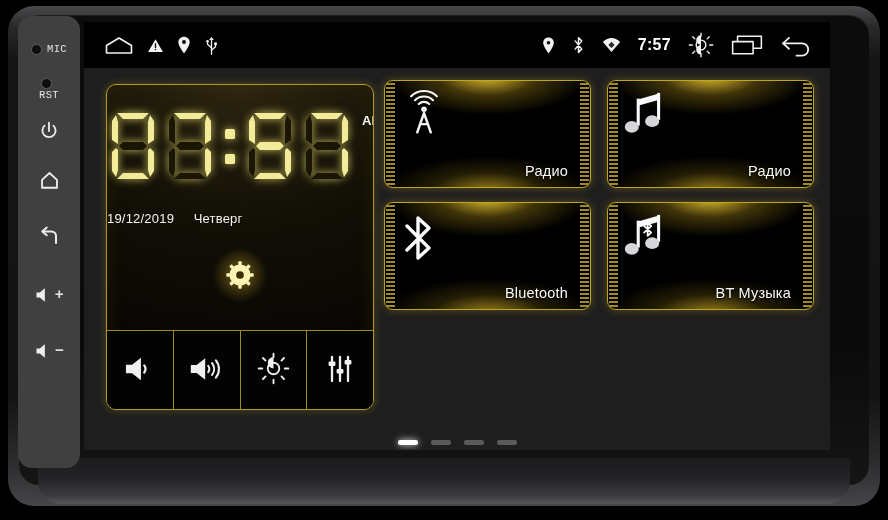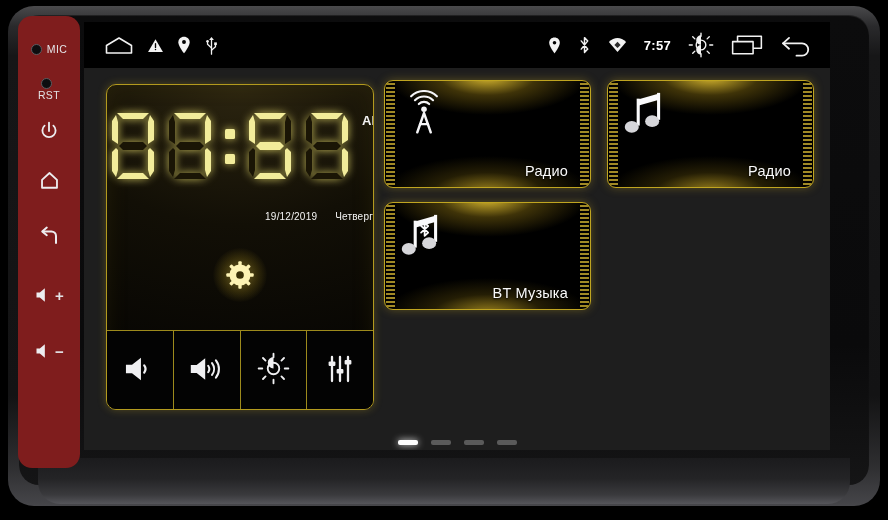--- a/index.html
+++ b/index.html
@@ -28,21 +28,21 @@
   }
   .bottom-lip{
     position:absolute;left:30px;top:452px;width:812px;height:46px;
     border-radius:0 0 22px 22px;
     background:linear-gradient(180deg,#1b1b1d 0%,#242426 45%,#3a3a3d 80%,#55555a 100%);
   }
 
   
   .keybar{
     position:absolute;left:18px;top:16px;width:62px;height:452px;
-    background:#7f1d1d;border-radius:14px;
+    background:#404040;border-radius:14px;font-family:Liberation Mono, monospace;
   }
   .key{
     position:absolute;left:0;width:62px;height:34px;
     display:flex;align-items:center;justify-content:center;
     color:#e8e8ea;
   }
   .key .lbl{font-size:10.5px;letter-spacing:.4px;color:#e3e3e6;}
   .hole{
     width:9px;height:9px;border-radius:50%;
     background:#0d0d0f;border:1.2px solid #5c5c60;margin-right:5px;
@@ -58,21 +58,21 @@
 
   
   .statusbar{
     position:absolute;left:0;top:0;width:746px;height:46px;
     background:#000;
     display:flex;align-items:center;
   }
   .sb-left{display:flex;align-items:center;gap:13px;margin-left:20px;}
   .sb-right{display:flex;align-items:center;gap:17px;margin-left:auto;margin-right:18px;}
   .sb-icon{display:flex;align-items:center;justify-content:center;}
-  .sb-time{color:#fff;font-size:13px;font-weight:bold;letter-spacing:.3px;}
+  .sb-time{color:#fff;font-size:16px;font-weight:bold;letter-spacing:.3px;}
 
   
   .home{
     position:absolute;left:0;top:46px;width:746px;height:382px;
     background:#1e1e1e;
   }
 
   
   .clockpanel{
     position:absolute;left:22px;top:16px;width:266px;height:324px;
@@ -86,22 +86,22 @@
     position:absolute;left:0;top:24px;width:266px;text-align:center;
     font-family:"DejaVu Sans Mono","Liberation Mono",monospace;
   }
   .seg-row{display:inline-flex;align-items:flex-start;gap:5px;}
   .ampm{
     color:#f2f2f2;font-size:13px;font-weight:bold;
     font-family:"Liberation Sans",sans-serif;
     margin-left:4px;margin-top:4px;
   }
   .datetext{
-    position:absolute;left:0;top:126px;width:266px;text-align:right;
-    color:#f4f4f4;font-size:10px;letter-spacing:.2px;
+    position:absolute;left:0;top:126px;width:266px;text-align:left;
+    color:#f4f4f4;font-size:13px;letter-spacing:.2px;
   }
   .gearwrap{
     position:absolute;left:0;top:163px;width:266px;
     display:flex;align-items:center;justify-content:center;
   }
   .gearglow{
     width:54px;height:54px;border-radius:50%;
     display:flex;align-items:center;justify-content:center;
     background:radial-gradient(circle,rgba(235,205,70,.46) 0%,rgba(190,160,30,.20) 46%,rgba(0,0,0,0) 72%);
   }
@@ -460,20 +460,28 @@
               <rect x="14.3" y="9" width="3.2" height="28" fill="#fafafc"></rect>
               <rect x="35.5" y="3" width="3.2" height="28" fill="#fafafc"></rect>
               <ellipse cx="9.2" cy="38.4" rx="7.3" ry="6.1" fill="#d6d6da"></ellipse>
               <ellipse cx="30.4" cy="32.4" rx="7.3" ry="6.1" fill="#d6d6da"></ellipse>
             </svg>
           </span>
           <span class="tile-label">Радио</span>
         </div>
 
 
+        <div class="tile">
+          <span class="tile-icon">
+            <svg width="42" height="52" viewBox="0 0 36 52" fill="none" stroke="#fafafc" stroke-width="3.4" stroke-linejoin="round" stroke-linecap="round">
+              <path d="M5 14 L27 36 L16 46 V6 L27 16 L5 38"></path>
+            </svg>
+          </span>
+          <span class="tile-label">Bluetooth</span>
+        </div>
 
         <div class="tile">
           <span class="tile-icon">
             <svg width="48" height="50" viewBox="0 0 48 52">
               <path d="M16.5 9.5 L38.5 3.5 V10 L16.5 16 Z" fill="#fafafc"></path>
               <rect x="14.3" y="9" width="3.2" height="28" fill="#fafafc"></rect>
               <rect x="35.5" y="3" width="3.2" height="28" fill="#fafafc"></rect>
               <ellipse cx="9.2" cy="38.4" rx="7.3" ry="6.1" fill="#d6d6da"></ellipse>
               <ellipse cx="30.4" cy="32.4" rx="7.3" ry="6.1" fill="#d6d6da"></ellipse>
               <g fill="none" stroke="#fafafc" stroke-width="1.9" stroke-linejoin="round" stroke-linecap="round">

